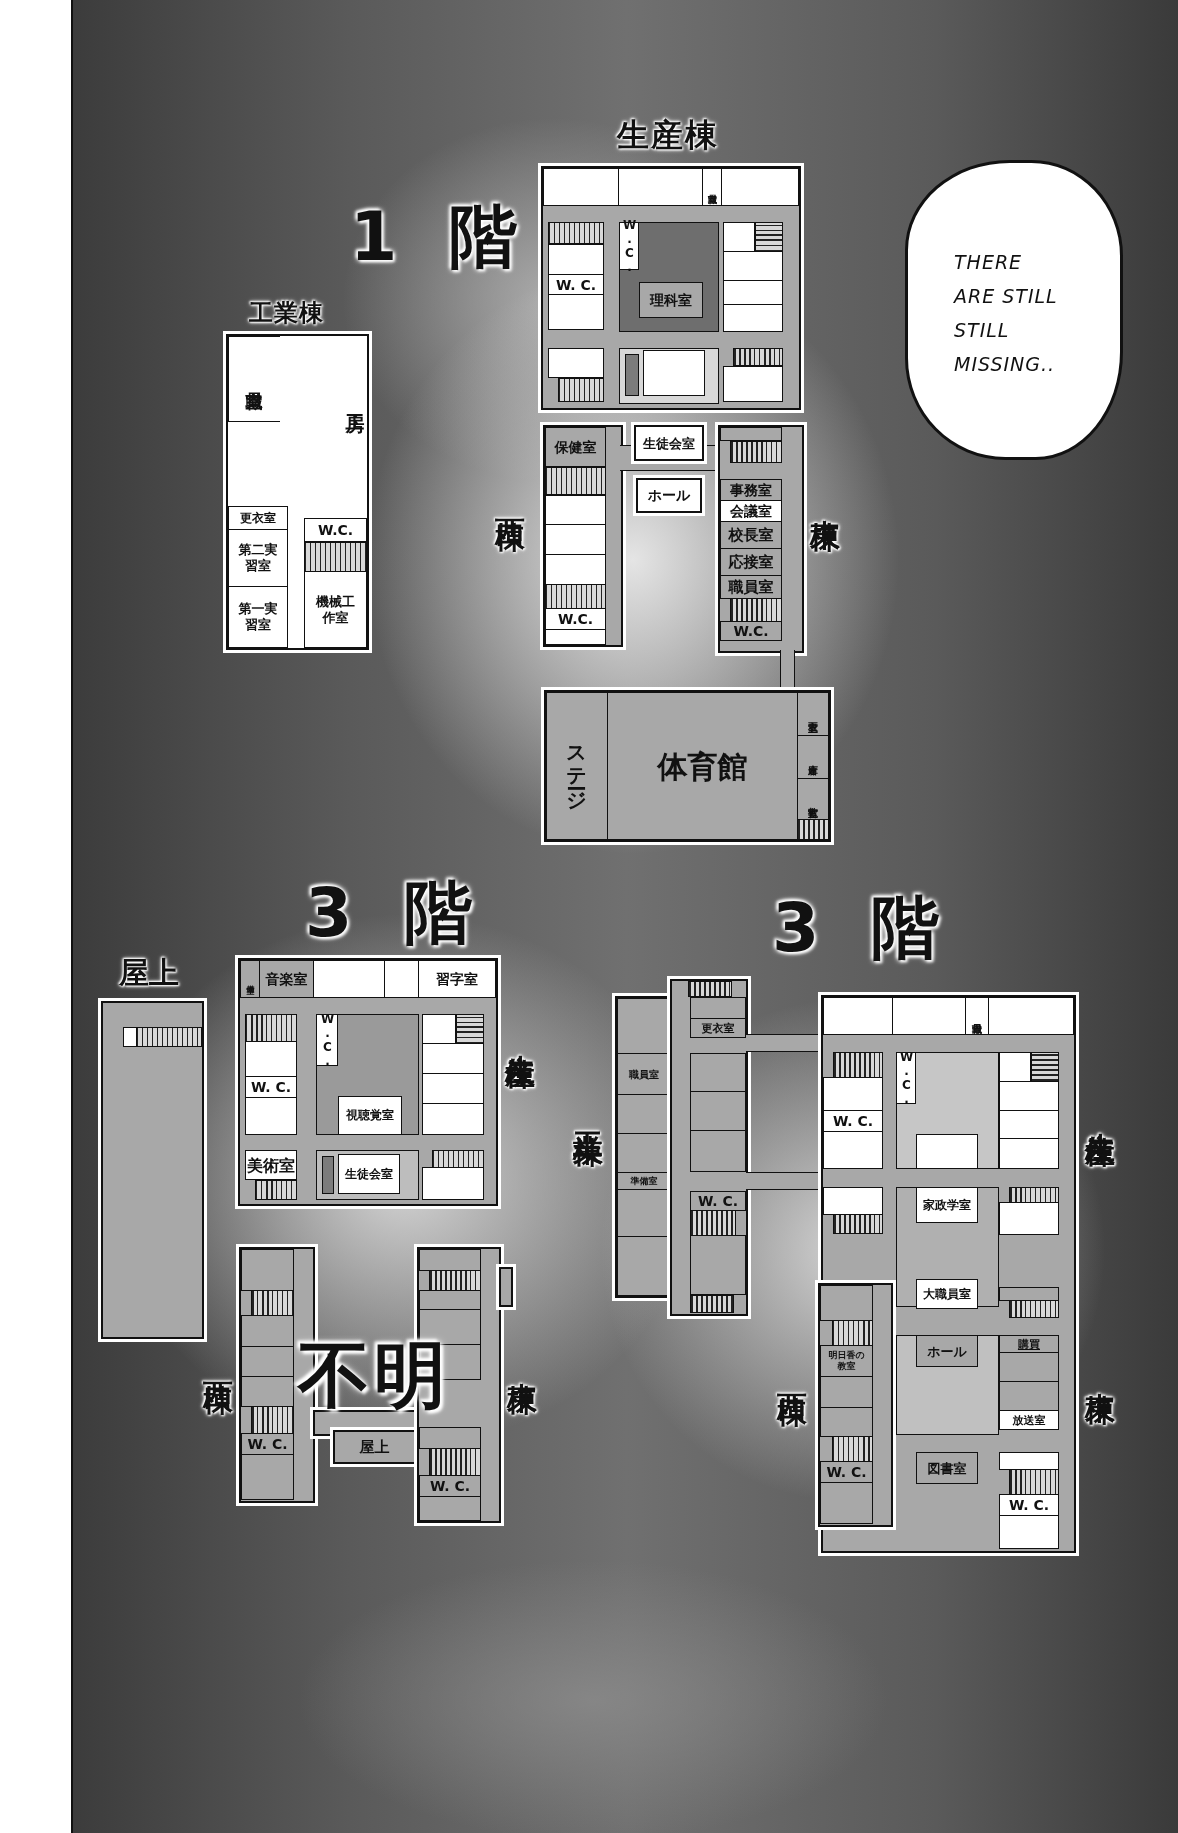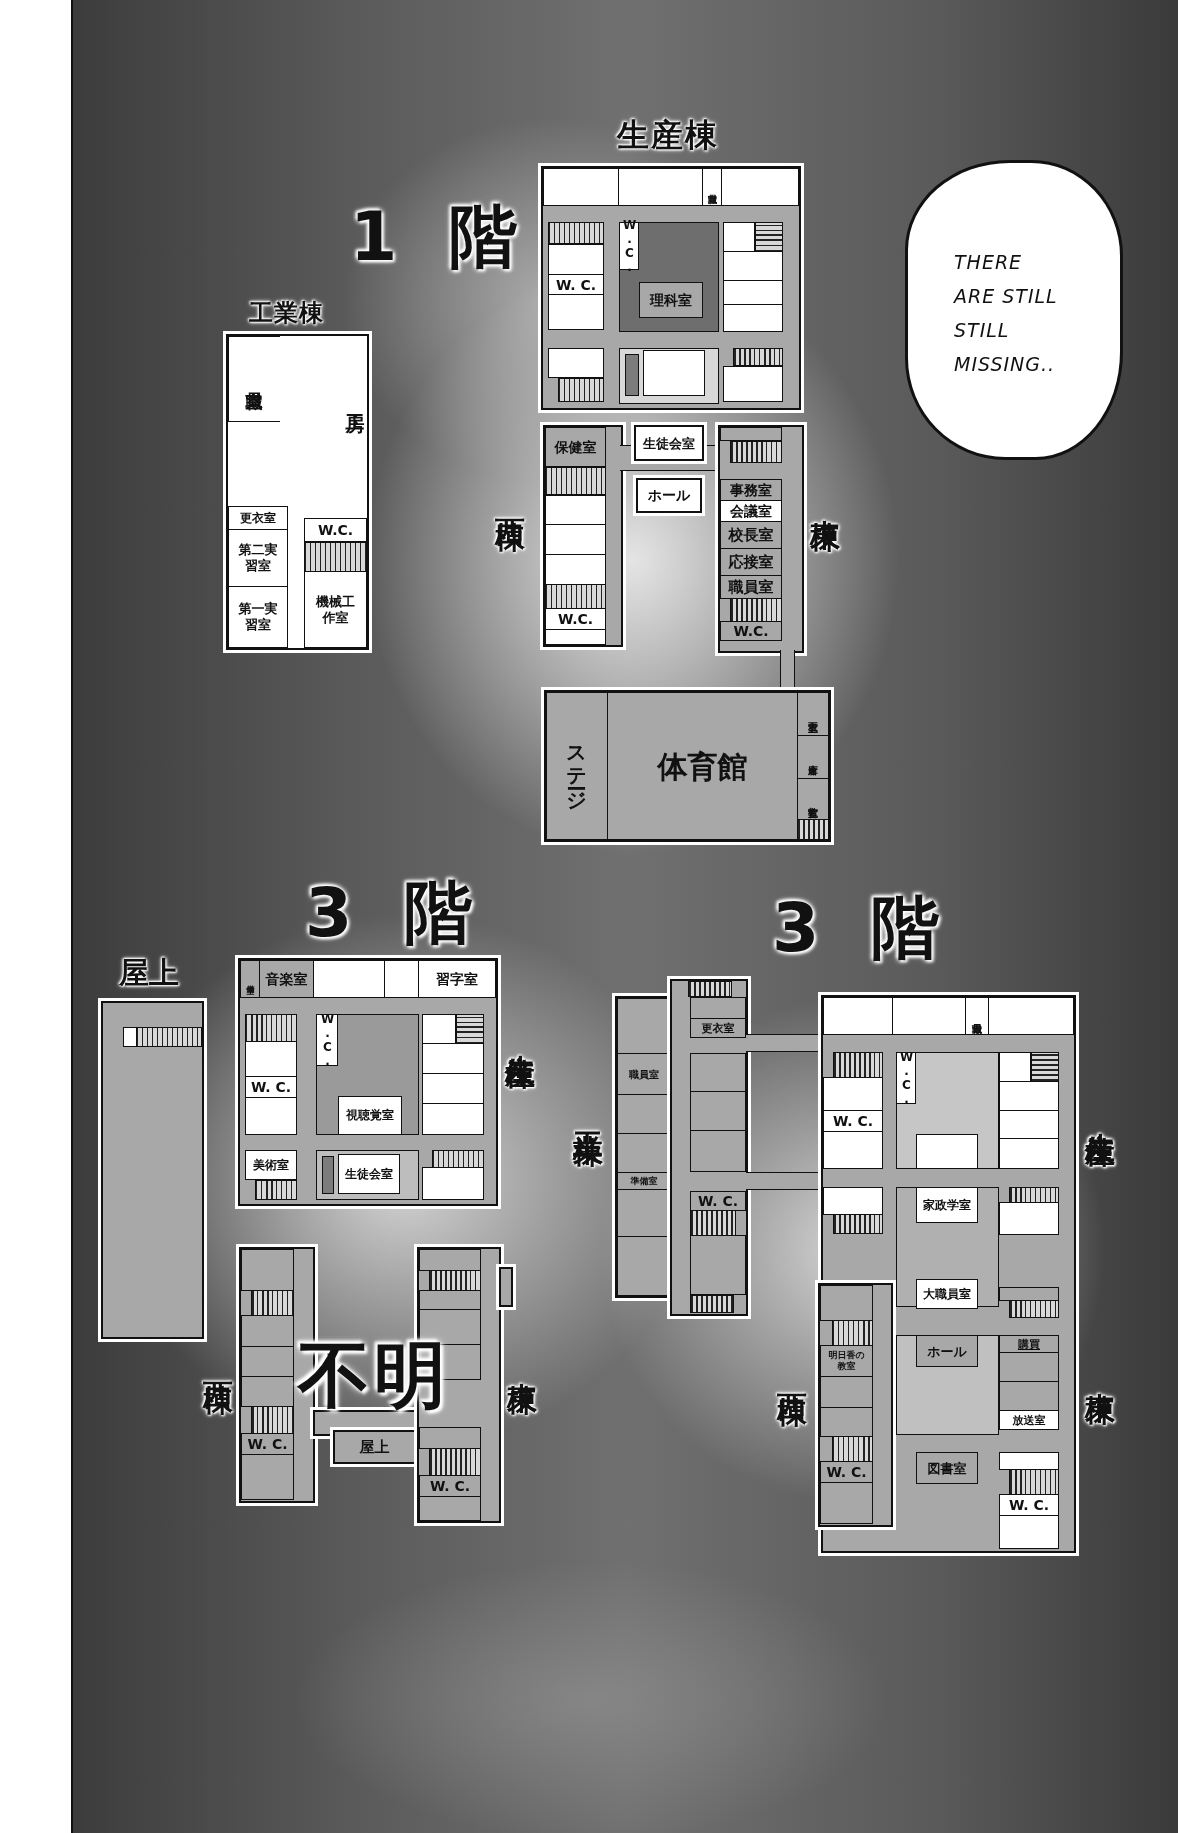--- a/index.html
+++ b/index.html
@@ -153,21 +153,21 @@
   <div class="room" style="left:5px;top:116px;width:52px;height:22px;">W. C.</div>
   <div class="room" style="left:5px;top:137px;width:52px;height:38px;"></div>
   <div class="court" style="left:76px;top:54px;width:103px;height:121px;background:#9a9a9a;"></div>
   <div class="room vt" style="left:76px;top:54px;width:22px;height:52px;font-size:12px;">W.C.</div>
   <div class="room" style="left:98px;top:136px;width:64px;height:39px;font-size:12px;">視聴覚室</div>
   <div class="room" style="left:182px;top:54px;width:34px;height:30px;"></div>
   <div class="stairs v" style="left:216px;top:54px;width:28px;height:30px;"></div>
   <div class="room" style="left:182px;top:83px;width:62px;height:31px;"></div>
   <div class="room" style="left:182px;top:113px;width:62px;height:31px;"></div>
   <div class="room" style="left:182px;top:143px;width:62px;height:32px;"></div>
-  <div class="room" style="left:5px;top:190px;width:52px;height:30px;font-size:12px;">美術室</div>
+  <div class="room" style="left:5px;top:190px;width:52px;height:30px;font-size:16px;">美術室</div>
   <div class="stairs" style="left:15px;top:220px;width:42px;height:20px;"></div>
   <div class="court" style="left:76px;top:190px;width:103px;height:50px;background:#bdbdbd;"></div>
   <div class="room dg" style="left:82px;top:196px;width:12px;height:38px;"></div>
   <div class="room" style="left:98px;top:194px;width:62px;height:40px;font-size:12px;">生徒会室</div>
   <div class="stairs" style="left:192px;top:190px;width:52px;height:18px;"></div>
   <div class="room" style="left:182px;top:207px;width:62px;height:33px;"></div>
 </div>
 
 <div class="blabel vlabel" style="left:201px;top:1358px;">西棟</div>
 <div class="bldg" style="left:239px;top:1247px;width:76px;height:256px;">

